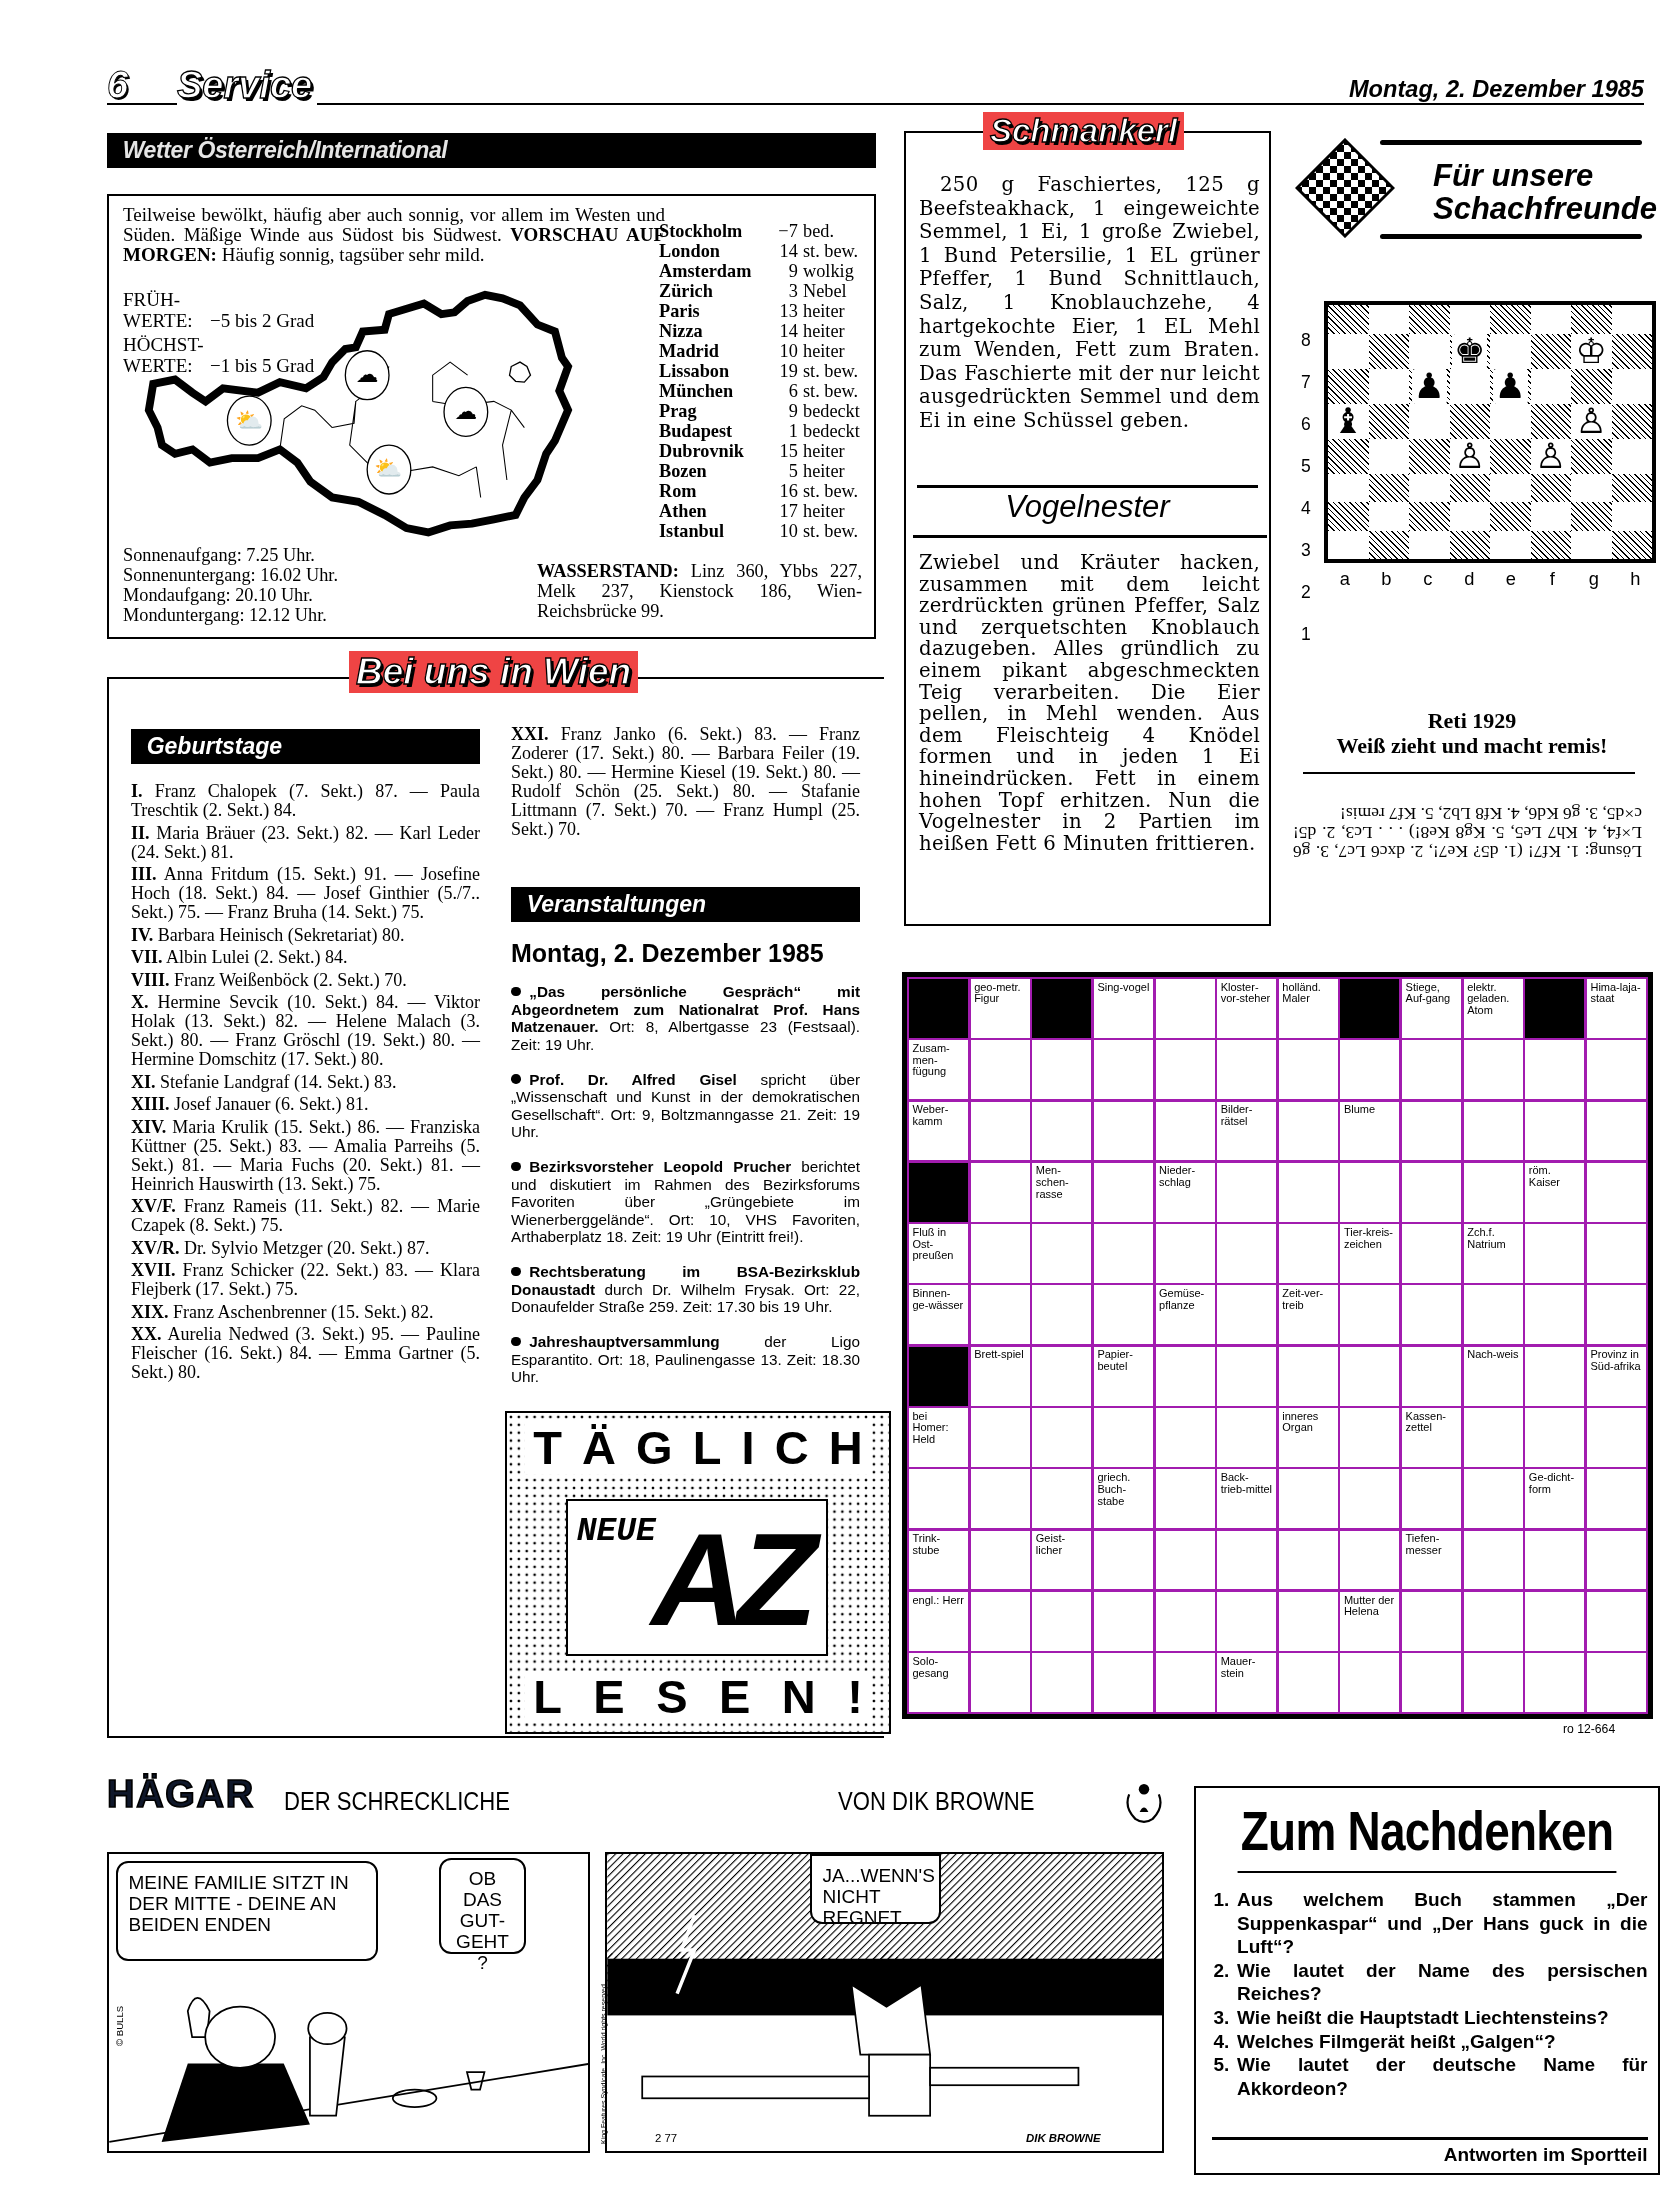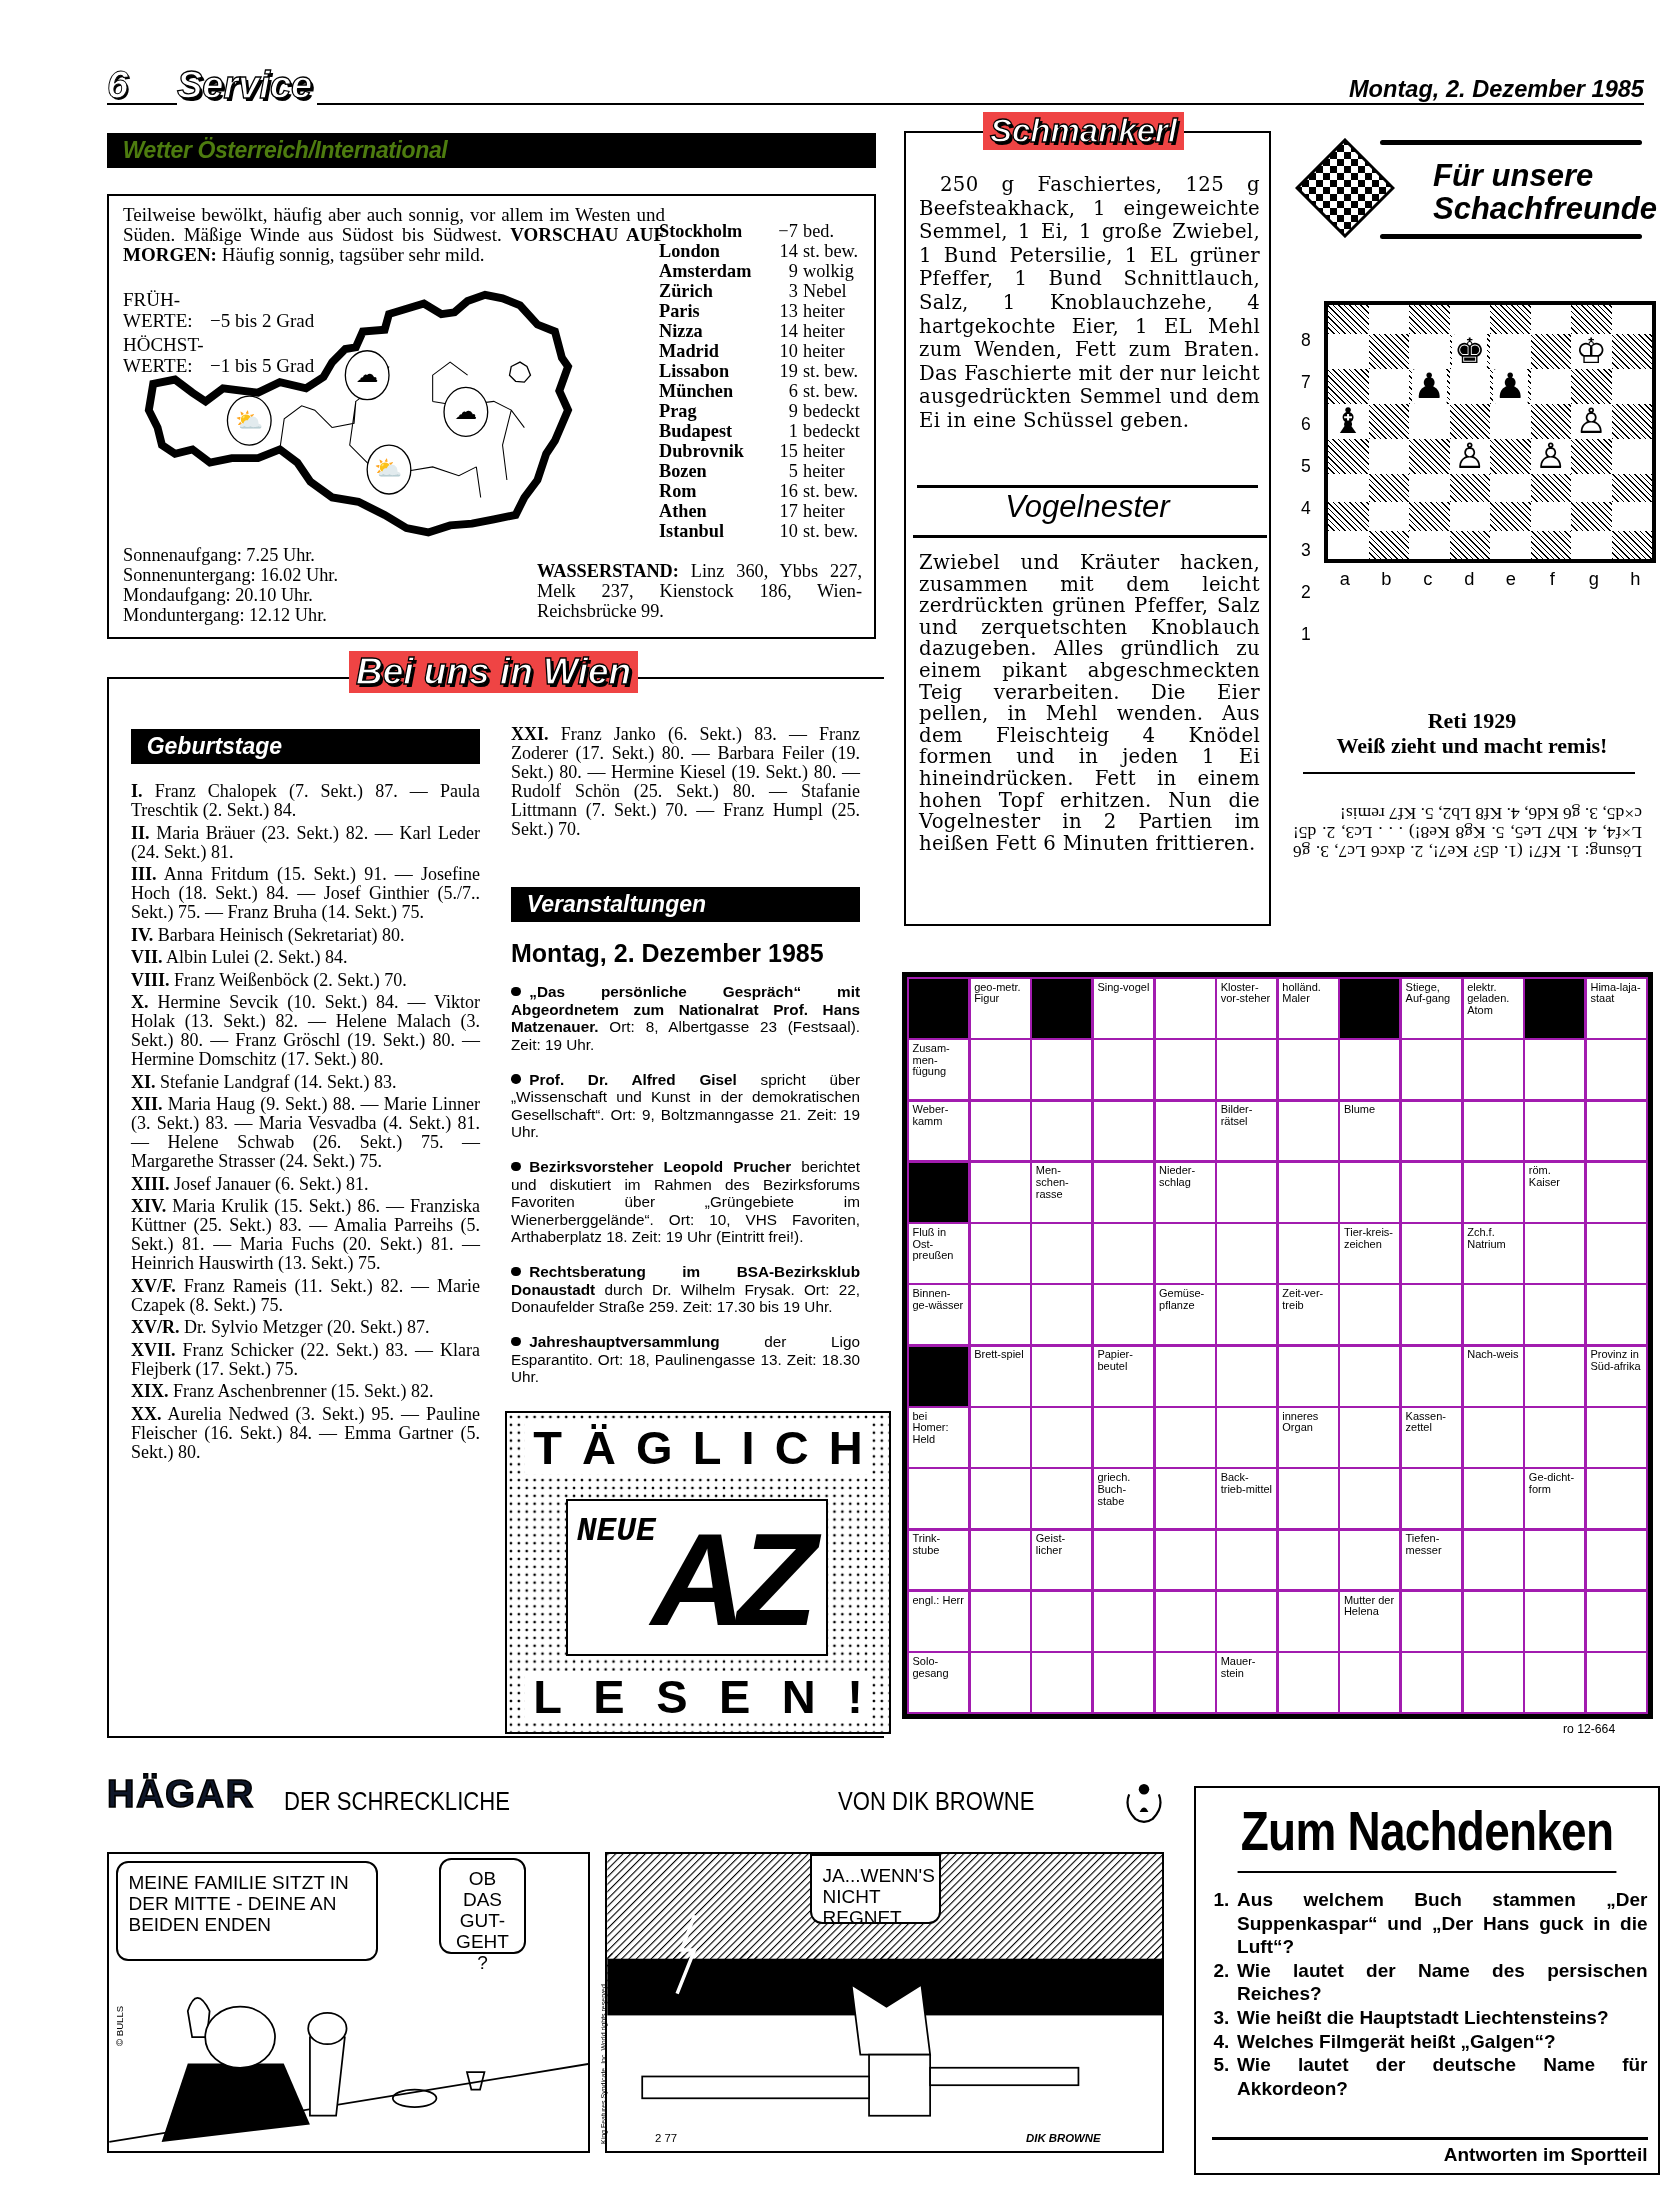--- a/index.html
+++ b/index.html
@@ -7,21 +7,21 @@
   .abs { position: absolute; }
 
   
   .page-header { left: 107px; top: 61px; width: 1537px; height: 44px; border-bottom: 2.6px solid #000; }
   .page-num { position: absolute; left: 0; bottom: -3.5px; font-family: "Liberation Sans", sans-serif; font-style: italic; font-weight: bold; font-size: 38px; -webkit-text-stroke: 0.9px #000; color: #fff; text-shadow: 1.7px 1.7px 0 #000; }
   .page-section { position: absolute; left: 70px; bottom: -3.5px; font-family: "Liberation Sans", sans-serif; font-style: italic; font-weight: bold; font-size: 38px; color: #fff; -webkit-text-stroke: 1.3px #000; text-shadow: 2.6px 2.6px 0 #000; background: #fff; padding-right: 5.2px; }
   .page-date { position: absolute; right: 0; bottom: 0; font-family: "Liberation Sans", sans-serif; font-style: italic; font-weight: bold; font-size: 23.6px; background: #fff; padding-left: 5.2px; }
 
   
   .weather-bar { left: 107px; top: 133px; width: 769px; height: 35px; background:#000; }
-  .weather-bar span { color:#4d7c0f; font-family:"Liberation Sans",sans-serif; font-style:italic; font-weight:bold; font-size:23px; position:absolute; left:15.7px; top:3.5px; letter-spacing:-0.4px;text-align:right; }
+  .weather-bar span { color:#e5e5e5; font-family:"Liberation Sans",sans-serif; font-style:italic; font-weight:bold; font-size:23px; position:absolute; left:15.7px; top:3.5px; letter-spacing:-0.4px;text-align:right; }
   .weather-box { left: 107px; top: 194px; width: 769px; height: 445px; border: 2.6px solid #000; }
   .weather-text { position:absolute; left: 14px; top: 8.7px; width: 542px; font-size: 19px; line-height: 20px; text-align: justify; }
   .weather-text b { font-weight: bold; }
   .werte { position:absolute; left: 14px; font-size: 19px; line-height: 21px; }
   .werte .val { display:inline-block; margin-left: 17.5px; }
   .city-table { position:absolute; left: 550px; top: 24.5px; font-size: 18.3px; line-height: 20px; }
   .city-table .row { display:flex; }
   .city-table .c { font-weight: bold; width: 109px; }
   .city-table .t { width: 35px; text-align: right; padding-right: 5.2px; }
   .sun-moon { position:absolute; left: 14px; top: 349px; font-size: 18.3px; line-height: 20px; }
@@ -255,21 +255,20 @@
 </div>
 <div class="abs geb-list">
   <p><b>I.</b> <span>Franz Chalopek (7. Sekt.) 87. — Paula Treschtik (2. Sekt.) 84.</span></p>
   <p><b>II.</b> <span>Maria Bräuer (23. Sekt.) 82. — Karl Leder (24. Sekt.) 81.</span></p>
   <p><b>III.</b> <span>Anna Fritdum (15. Sekt.) 91. — Josefine Hoch (18. Sekt.) 84. — Josef Ginthier (5./7.. Sekt.) 75. — Franz Bruha (14. Sekt.) 75.</span></p>
   <p><b>IV.</b> <span>Barbara Heinisch (Sekretariat) 80.</span></p>
   <p><b>VII.</b> <span>Albin Lulei (2. Sekt.) 84.</span></p>
   <p><b>VIII.</b> <span>Franz Weißenböck (2. Sekt.) 70.</span></p>
   <p><b>X.</b> <span>Hermine Sevcik (10. Sekt.) 84. — Viktor Holak (13. Sekt.) 82. — Helene Malach (3. Sekt.) 80. — Franz Gröschl (19. Sekt.) 80. — Hermine Domschitz (17. Sekt.) 80.</span></p>
   <p><b>XI.</b> <span>Stefanie Landgraf (14. Sekt.) 83.</span></p>
-  <p><b>XII.</b> <span>Maria Haug (9. Sekt.) 88. — Marie Linner (3. Sekt.) 83. — Maria Vesvadba (4. Sekt.) 81. — Helene Schwab (26. Sekt.) 75. — Margarethe Strasser (24. Sekt.) 75.</span></p>
   <p><b>XIII.</b> <span>Josef Janauer (6. Sekt.) 81.</span></p>
   <p><b>XIV.</b> <span>Maria Krulik (15. Sekt.) 86. — Franziska Küttner (25. Sekt.) 83. — Amalia Parreihs (5. Sekt.) 81. — Maria Fuchs (20. Sekt.) 81. — Heinrich Hauswirth (13. Sekt.) 75.</span></p>
   <p><b>XV/F.</b> <span>Franz Rameis (11. Sekt.) 82. — Marie Czapek (8. Sekt.) 75.</span></p>
   <p><b>XV/R.</b> <span>Dr. Sylvio Metzger (20. Sekt.) 87.</span></p>
   <p><b>XVII.</b> <span>Franz Schicker (22. Sekt.) 83. — Klara Flejberk (17. Sekt.) 75.</span></p>
   <p><b>XIX.</b> <span>Franz Aschenbrenner (15. Sekt.) 82.</span></p>
   <p><b>XX.</b> <span>Aurelia Nedwed (3. Sekt.) 95. — Pauline Fleischer (16. Sekt.) 84. — Emma Gartner (5. Sekt.) 80.</span></p>
 </div>
 
 <div class="abs col2 geb-list2">

